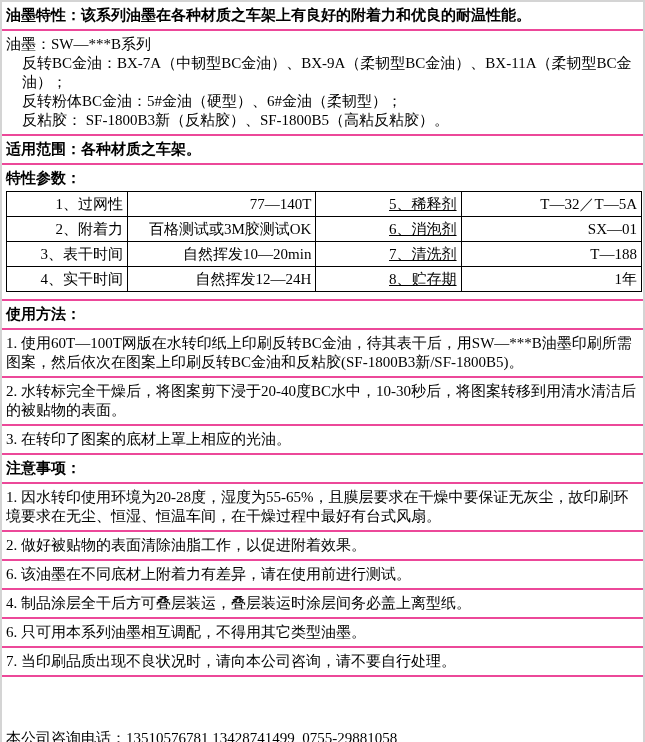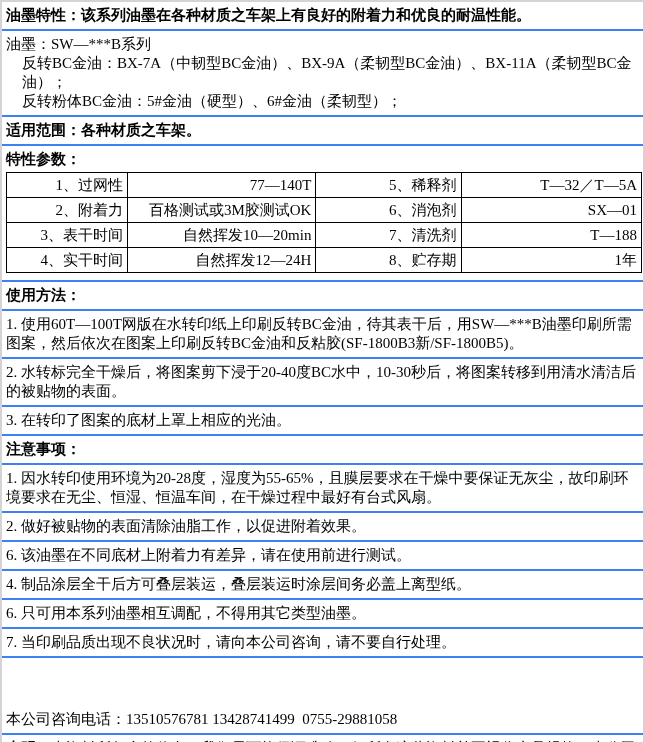--- a/index.html
+++ b/index.html
@@ -12,21 +12,21 @@
     font-size: 15px;
     line-height: 19px;
   }
   .doc {
     width: 645px;
     min-height: 742px;
     border: 2px solid #d4d4d4;
     background: #ffffff;
   }
   .row {
-    border-bottom: 2px solid #3b82f6;
+    border-bottom: 2px solid #ec4899;
     padding: 4px 4px;
     background: #ffffff;
   }
   .row:last-child { border-bottom: none; }
   .bold { font-weight: bold; }
   .indent { padding-left: 16px; }
   .heading { margin-bottom: 3px; }
   .params-table {
     border-collapse: collapse;
     width: 636px;
@@ -37,37 +37,38 @@
   .params-table td {
     border: 1px solid #000000;
     padding: 2px 4px;
     height: 25px;
     vertical-align: middle;
     overflow: hidden;
     white-space: nowrap;
   }
   td.c1 { width: 120px; }
   td.c2 { width: 187px; }
-  td.c3 { width: 144px; }
+  td.c3 { width: 144px; text-decoration: underline; }
   td.c4 { width: 179px; }
   .prewrap { white-space: pre-wrap; margin-top: 48px; }
 </style>
 </head>
 <body>
 
 <div class="doc">
 
   <div class="row bold">
     <span>油墨特性：该系列油墨在各种材质之车架上有良好的附着力和优良的耐温性能。</span>
   </div>
 
   <div class="row">
     <div>油墨：SW—***B系列</div>
     <div class="indent">反转BC金油：BX-7A（中韧型BC金油）、BX-9A（柔韧型BC金油）、BX-11A（柔韧型BC金油）；</div>
     <div class="indent">反转粉体BC金油：5#金油（硬型）、6#金油（柔韧型）；</div>
+    <div class="indent">反粘胶： SF-1800B3新（反粘胶）、SF-1800B5（高粘反粘胶）。</div>
   </div>
 
   <div class="row bold">
     <span>适用范围：各种材质之车架。</span>
   </div>
 
   <div class="row">
     <div class="bold heading">特性参数：</div>
     <table class="params-table">
       <tbody>

